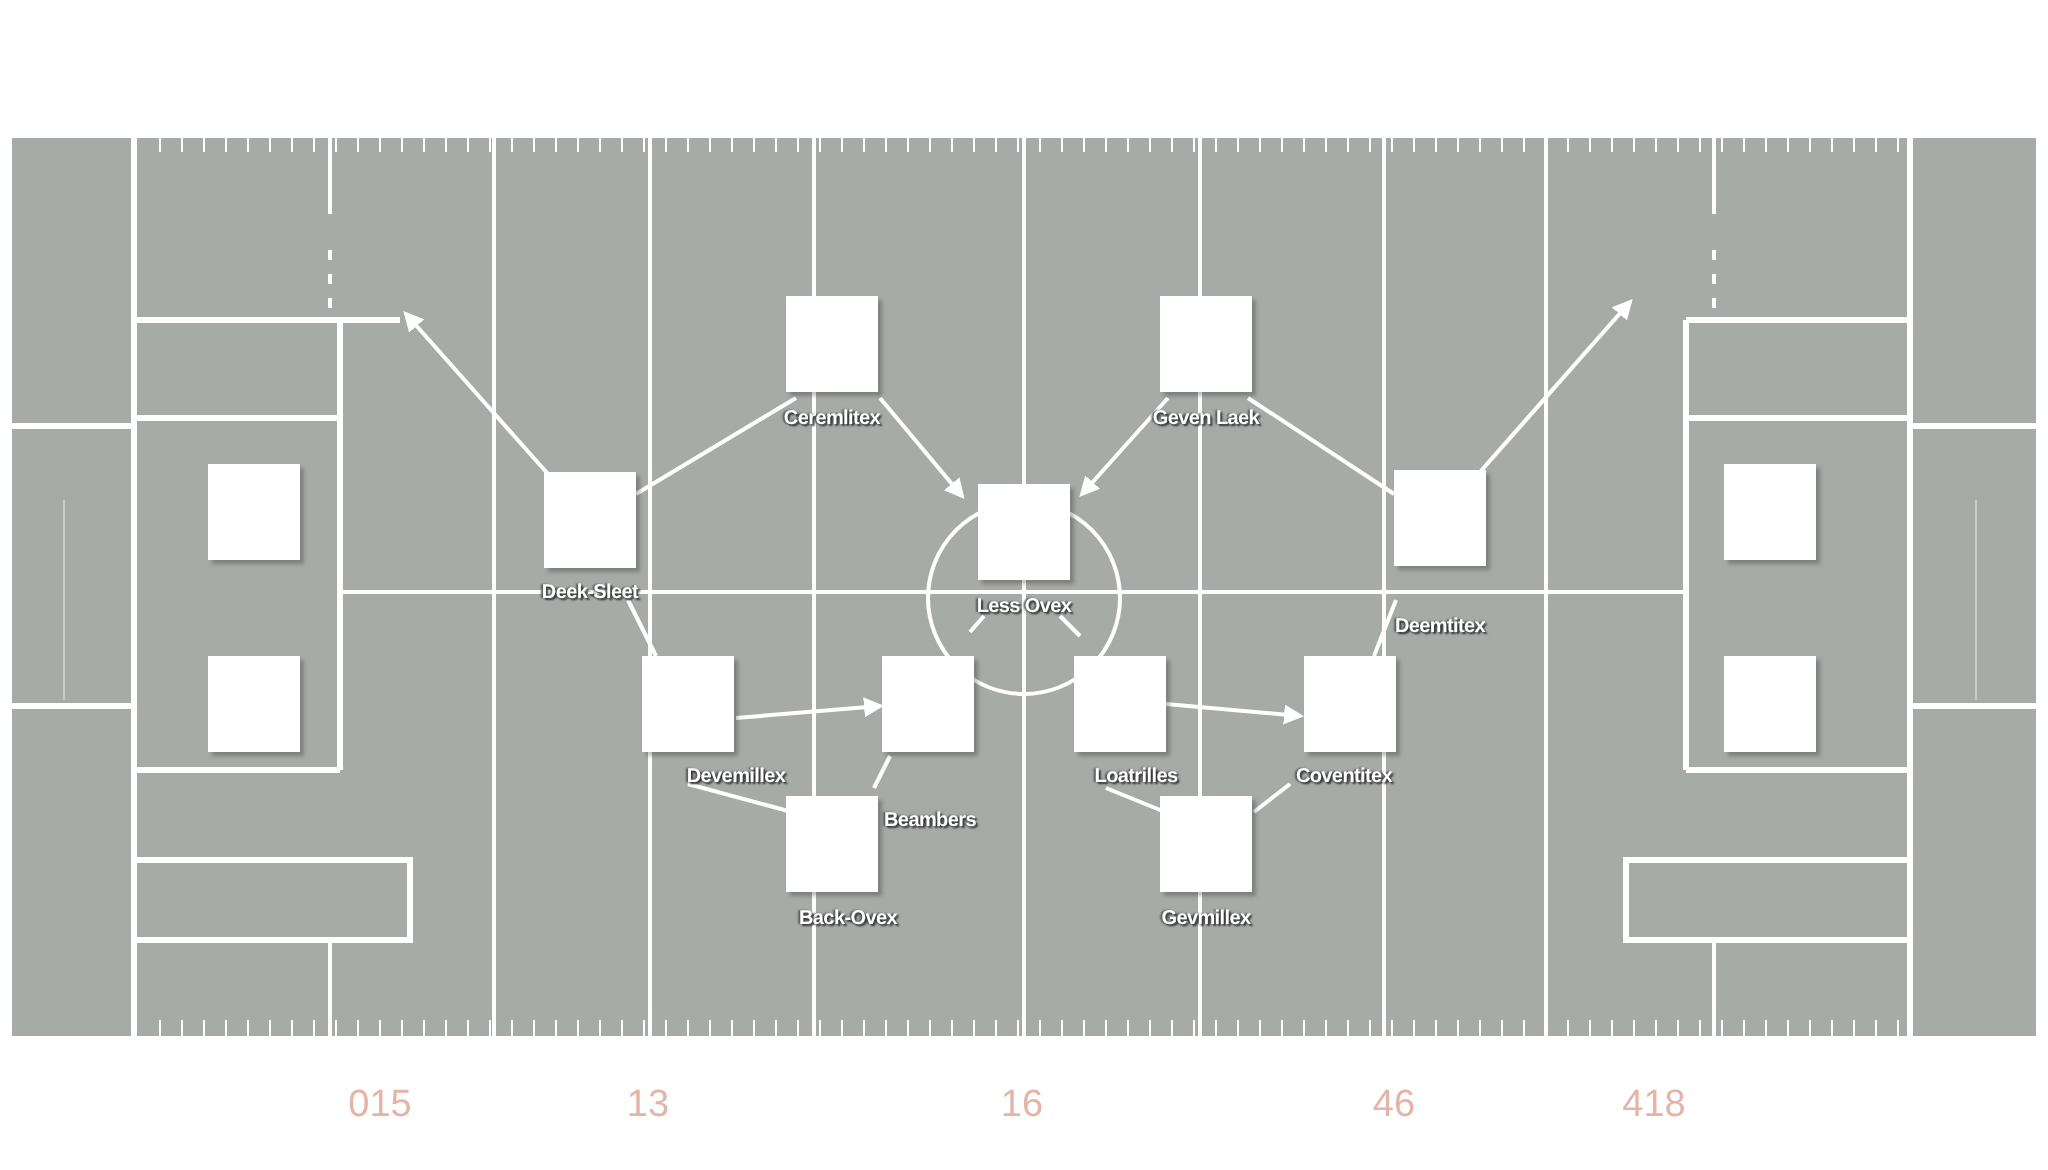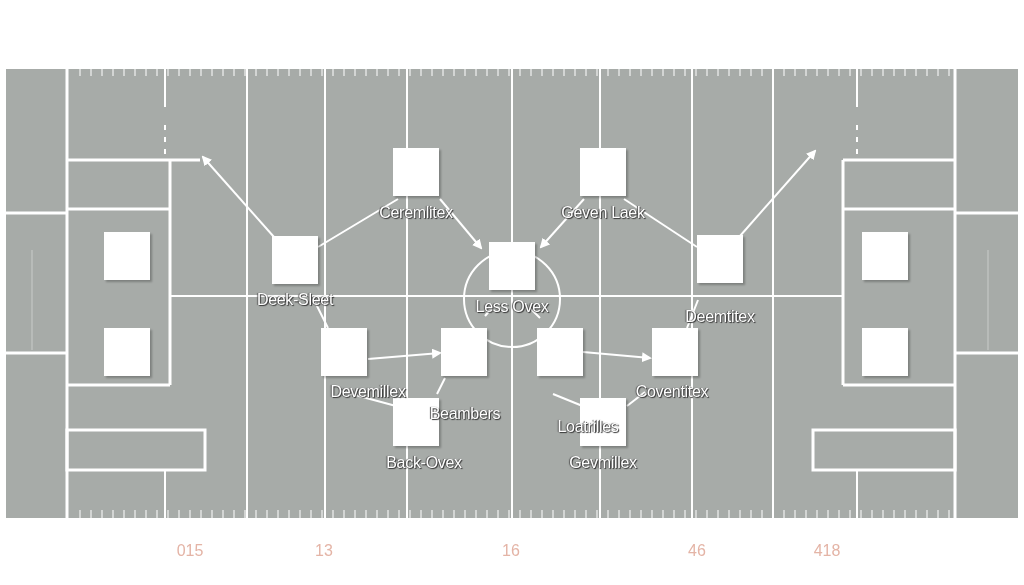--- a/index.html
+++ b/index.html
@@ -1,24 +1,24 @@
 <!DOCTYPE html>
 <html><head>
   <meta charset="utf-8">
   <style>
     html, body { margin: 0; padding: 0; background: #ffffff; }
     body { width: 1024px; height: 585px; position: relative; overflow: hidden;
            font-family: "Liberation Sans", sans-serif; }
     #field { position: absolute; left: 0; top: 0; width: 1024px; height: 585px; }
     .node { position: absolute; width: 46px; height: 48px; background: #ffffff;
             box-shadow: 2px 2px 2px rgba(0,0,0,0.25); }
-    .label { position: absolute; font-size: 16px; font-weight: normal; color: #ffffff;
+    .label { position: absolute; font-size: 10px; font-weight: bold; color: #ffffff;
              text-shadow: 1px 1px 1px #333, -1px 0 1px #555; white-space: nowrap;
              transform: translateX(-50%); letter-spacing: -0.3px; }
-    .yard { position: absolute; top: 542px; font-size: 16px; color: #e4b4a6;
+    .yard { position: absolute; top: 542px; font-size: 19px; color: #e4b4a6;
             transform: translateX(-50%); }
   </style>
 </head>
 <body>
 
 <svg id="field" viewBox="0 0 1024 585" xmlns="http://www.w3.org/2000/svg">
   <defs>
     <marker id="arrowhead" markerWidth="10" markerHeight="10" refX="8" refY="5" orient="auto" markerUnits="userSpaceOnUse">
       <path d="M0,0 L10,5 L0,10 Z" fill="#ffffff"></path>
     </marker>
@@ -281,21 +281,21 @@
 <div class="node" style="left:393px; top:398px;"></div>
 <div class="node" style="left:580px; top:398px;"></div>
 
 <div class="label" style="left:416px; top:204px;">Ceremlitex</div>
 <div class="label" style="left:603px; top:204px;">Geven Laek</div>
 <div class="label" style="left:295px; top:291px;">Deek-Sleet</div>
 <div class="label" style="left:512px; top:298px;">Less Ovex</div>
 <div class="label" style="left:720px; top:308px;">Deemtitex</div>
 <div class="label" style="left:344px; top:383px;margin-left:24px;">Devemillex</div>
 <div class="label" style="left:465px; top:405px;">Beambers</div>
-<div class="label" style="left:588px; top:383px;margin-top:35px;">Loatrilles</div>
+<div class="label" style="left:568px; top:383px;">Loatrilles</div>
 <div class="label" style="left:672px; top:383px;text-align:center;">Coventitex</div>
 <div class="label" style="left:416px; top:454px;padding-left:16px;">Back-Ovex</div>
 <div class="label" style="left:603px; top:454px;">Gevmillex</div>
 
 <div class="yard" style="left:190px;">015</div>
 <div class="yard" style="left:324px;">13</div>
 <div class="yard" style="left:511px;">16</div>
 <div class="yard" style="left:697px;">46</div>
 <div class="yard" style="left:827px;">418</div>
 

